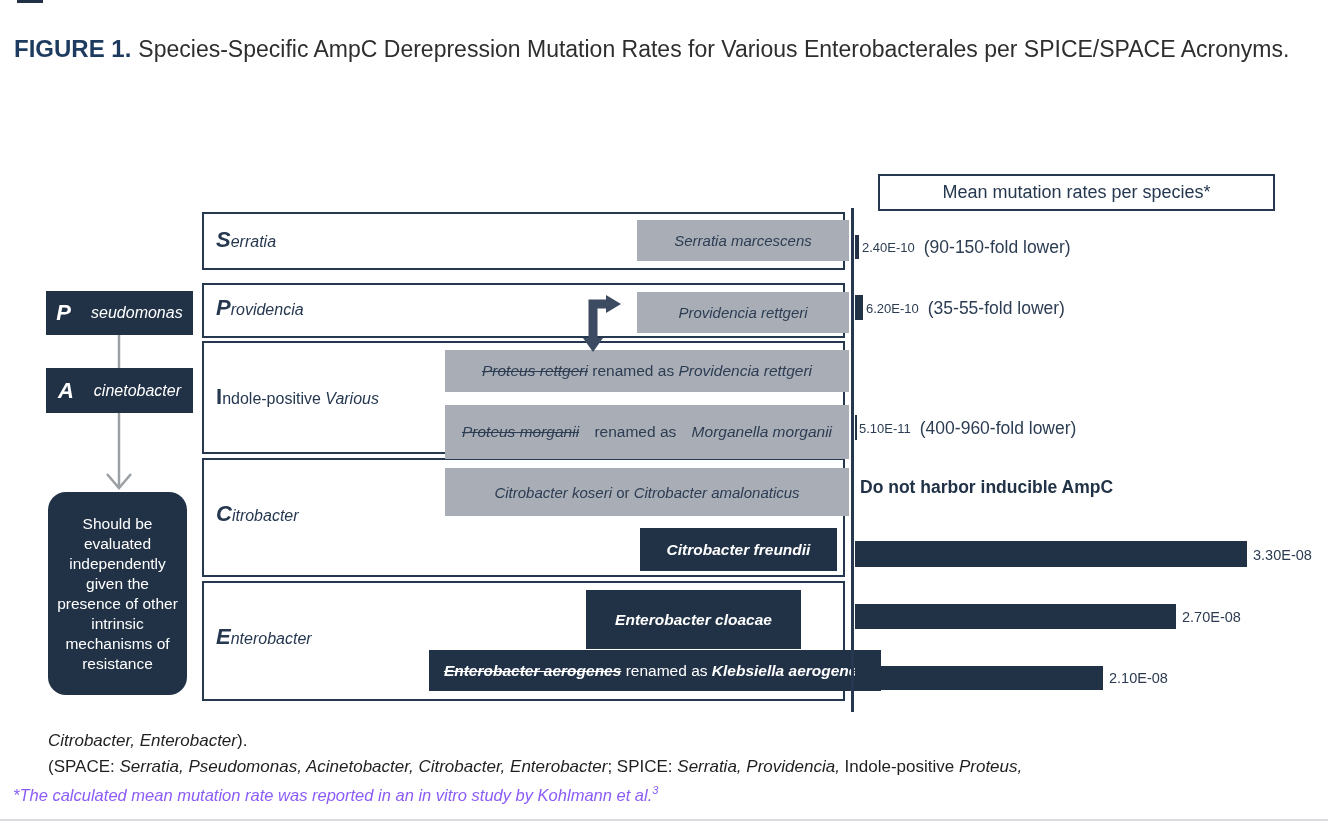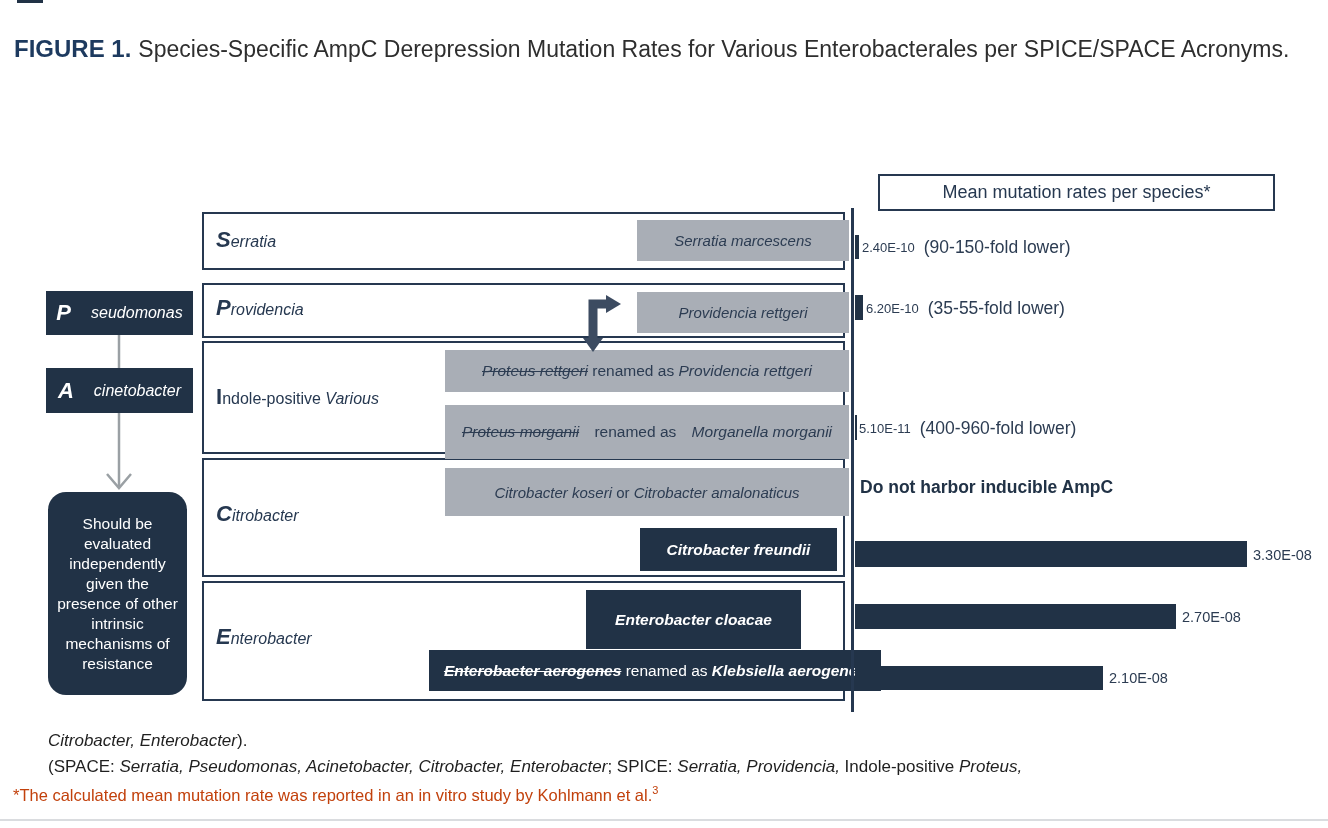--- a/index.html
+++ b/index.html
@@ -47,21 +47,21 @@
   .rate-entry{position:absolute;display:flex;align-items:center;gap:9px;color:#2c3c52;white-space:nowrap;}
   .rate-value{font-size:13px;}
   .fold-note{font-size:17.5px;}
   .bar-value{position:absolute;font-size:14.5px;color:#2c3c52;white-space:nowrap;}
   .no-ampc{position:absolute;left:860px;top:477px;font-size:17.5px;font-weight:bold;color:#213246;white-space:nowrap;}
 
   
   .caption{position:absolute;left:48px;top:728px;width:1260px;font-size:17px;line-height:26px;color:#1f1f1f;}
   .cap-line{white-space:pre-wrap;}
   .ital{font-style:italic;}
-  .footnote{position:absolute;left:13px;top:784px;font-size:16.5px;color:#c2410c;}
+  .footnote{position:absolute;left:13px;top:784px;font-size:16.5px;color:#8b5cf6;font-style:italic;}
   .footnote sup{font-size:11px;}
 </style>
 </head>
 <body>
 
 <div class="page">
 
   <div class="top-sliver"></div>
 
   <div class="title"><span class="fig-label">FIGURE 1.</span><span>Species-Specific AmpC Derepression Mutation Rates for Various Enterobacterales per SPICE/SPACE Acronyms.</span></div>

